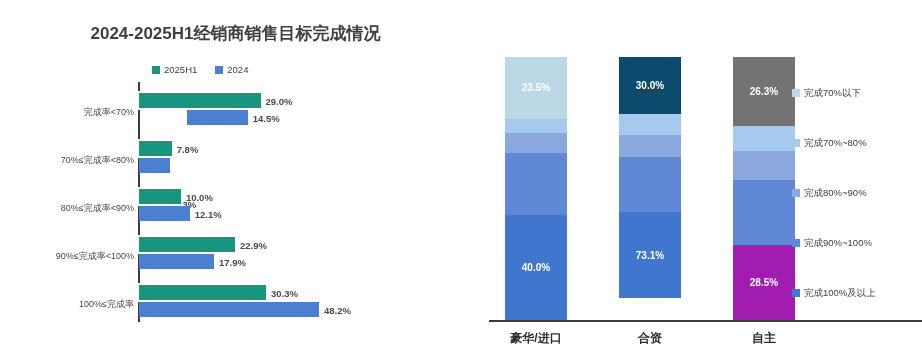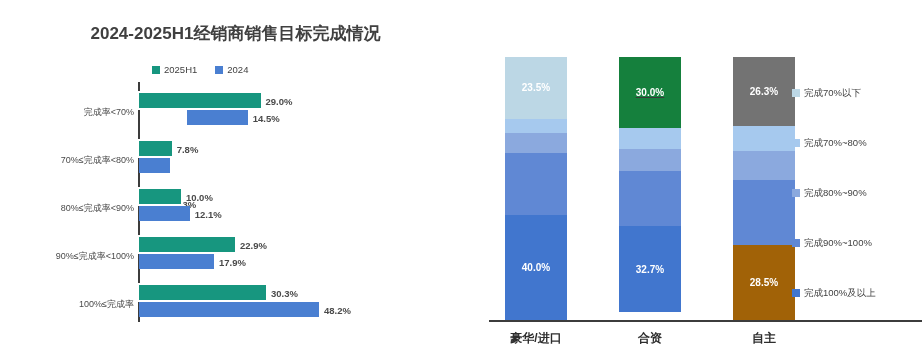--- a/index.html
+++ b/index.html
@@ -289,39 +289,39 @@
           </div>
           <div class="rc-seg" style="height: 13.939px; background: rgb(166, 201, 238);"></div>
           <div class="rc-seg" style="height: 19.988px; background: rgb(139, 169, 222);"></div>
           <div class="rc-seg" style="height: 62.068px; background: rgb(96, 136, 212);"></div>
           <div class="rc-seg" style="height: 105.2px; background: rgb(65, 118, 206);">
             <span class="rc-seg-label">40.0%</span>
           </div>
         </div>
         <div class="rc-xlabel" style="left: 15px;">豪华/进口</div>
         <div class="rc-col" style="left: 158px;">
-          <div class="rc-seg" style="height: 71px; background: #15803d; text-decoration: underline;">
+          <div class="rc-seg" style="height: 57px; background: #0c4a6e; text-decoration: underline;">
             <span class="rc-seg-label">30.0%</span>
           </div>
           <div class="rc-seg" style="height: 21.04px; background: rgb(166, 201, 238);"></div>
           <div class="rc-seg" style="height: 21.829px; background: rgb(139, 169, 222);"></div>
           <div class="rc-seg" style="height: 55.23px; background: rgb(96, 136, 212);"></div>
           <div class="rc-seg" style="height: 86.001px; background: rgb(65, 118, 206);">
-            <span class="rc-seg-label">32.7%</span>
+            <span class="rc-seg-label">73.1%</span>
           </div>
         </div>
         <div class="rc-xlabel" style="left: 129px;">合资</div>
         <div class="rc-col" style="left: 272px;">
           <div class="rc-seg" style="height: 69.169px; background: #737373;">
             <span class="rc-seg-label">26.3%</span>
           </div>
           <div class="rc-seg" style="height: 25.248px; background: rgb(166, 201, 238);"></div>
           <div class="rc-seg" style="height: 28.93px; background: rgb(139, 169, 222);"></div>
           <div class="rc-seg" style="height: 64.698px; background: rgb(96, 136, 212);"></div>
-          <div class="rc-seg" style="height: 74.955px; background: #a16207;">
+          <div class="rc-seg" style="height: 74.955px; background: #a21caf;">
             <span class="rc-seg-label">28.5%</span>
           </div>
         </div>
         <div class="rc-xlabel" style="left: 243px;">自主</div>
       </div>
 
     <div class="rc-legend" id="rc-legend">
         <div class="rc-lg-item">
           <i class="rc-lg-swatch" style="background: rgb(188, 215, 229);"></i>
           <span>完成70%以下</span>

